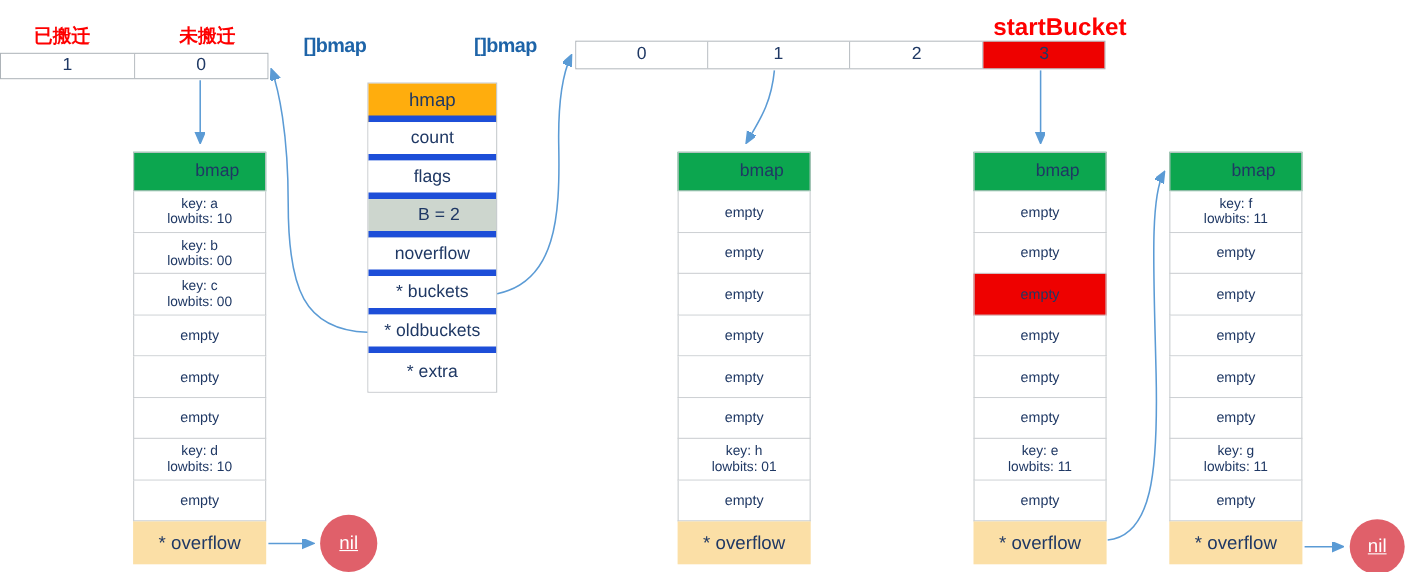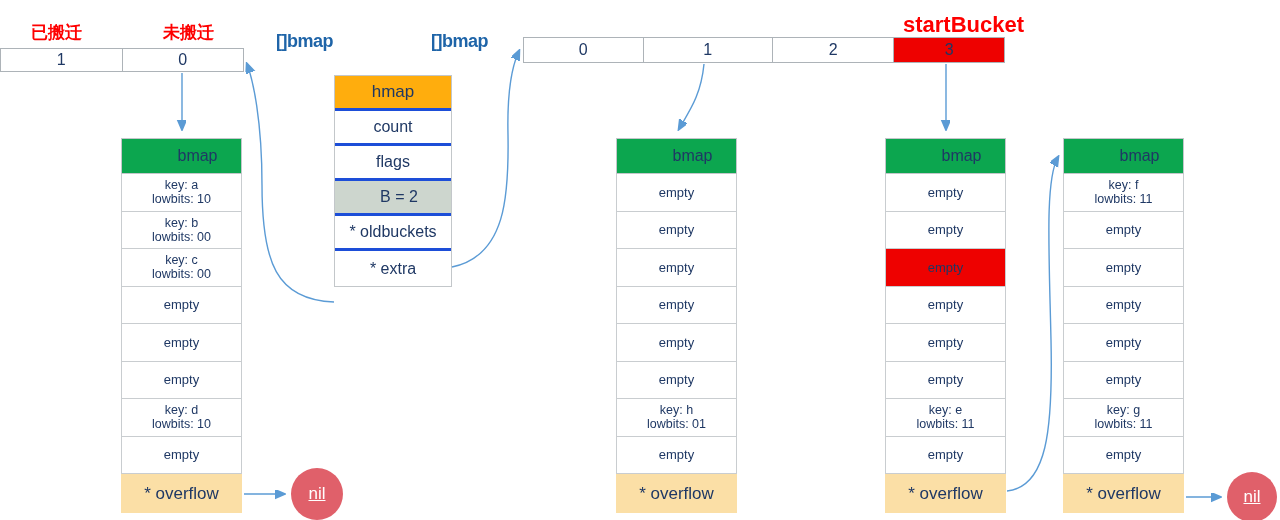--- a/index.html
+++ b/index.html
@@ -14,21 +14,21 @@
   .blue-label{color:var(--c-blue);font-weight:bold;font-size:18px;white-space:nowrap;letter-spacing:-0.5px;}
   
   .idx-array{display:flex;border:1px solid #adb3b8;box-sizing:border-box;background:#fff;}
   .idx-cell{display:flex;align-items:center;justify-content:center;
     font-size:16px;border-right:1px solid #adb3b8;box-sizing:border-box;background:#fff;}
   .idx-cell:last-child{border-right:none;}
   .idx-cell.red-cell{background:var(--c-hl);}
   
   .hmap{width:118px;border:1px solid #c3c7ca;box-sizing:border-box;background:#fff;}
   .hmap-row{height:35px;display:flex;align-items:center;justify-content:center;
-    font-size:16px;border-bottom:3px solid #1d4ed8;box-sizing:border-box;background:#fff;}
+    font-size:16px;border-bottom:6px solid #1d4ed8;box-sizing:border-box;background:#fff;}
   .hmap-row:last-child{border-bottom:none;}
   .hmap-row.title{background:var(--c-orange);font-size:17px;}
   .hmap-row.gray{background:var(--c-gray);padding-left:12px;}
   
   .bucket-col{width:121px;box-sizing:border-box;}
   .bmap-header{height:36px;display:flex;align-items:center;justify-content:center;
     background:var(--c-green);font-size:16px;border:1px solid #c3c7ca;box-sizing:border-box;padding-left:32px;}
   .slot{height:37.5px;display:flex;flex-direction:column;align-items:center;justify-content:center;
     border:1px solid #c9cdd0;border-top:none;box-sizing:border-box;background:#fff;
     font-size:13px;line-height:15px;text-align:left;}
@@ -82,20 +82,22 @@
     <div class="idx-cell" style="width:130px;">1</div>
     <div class="idx-cell" style="width:122px;">2</div>
     <div class="idx-cell red-cell" style="width:110px;">3</div>
   </div>
 
   <div class="abs hmap" style="left:334px;top:75px;">
     <div class="hmap-row title">hmap</div>
     <div class="hmap-row">count</div>
     <div class="hmap-row">flags</div>
     <div class="hmap-row gray">B = 2</div>
+    <div class="hmap-row">noverflow</div>
+    <div class="hmap-row">* buckets</div>
     <div class="hmap-row">* oldbuckets</div>
     <div class="hmap-row">* extra</div>
   </div>
 
   <div class="abs bucket-col" style="left:121px;top:138px;">
     <div class="bmap-header">bmap</div>
     <div>
         <div class="slot kv">
           <div>key: a</div>
           <div>lowbits: 10</div>

